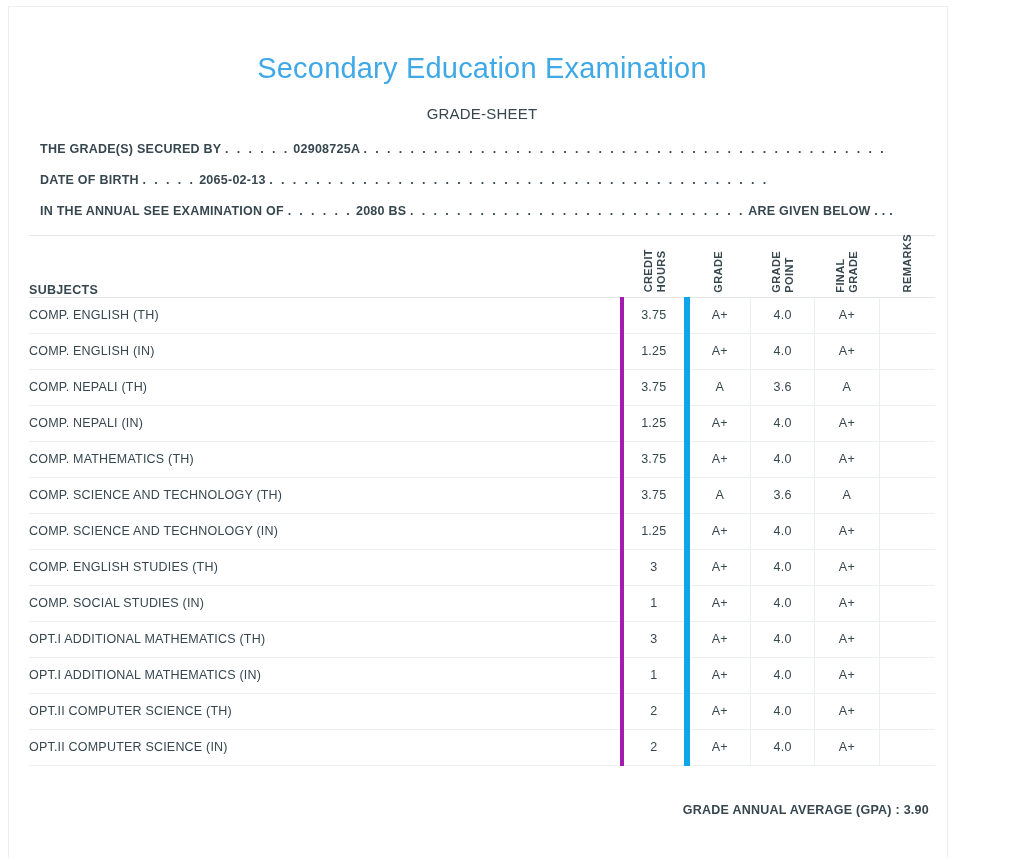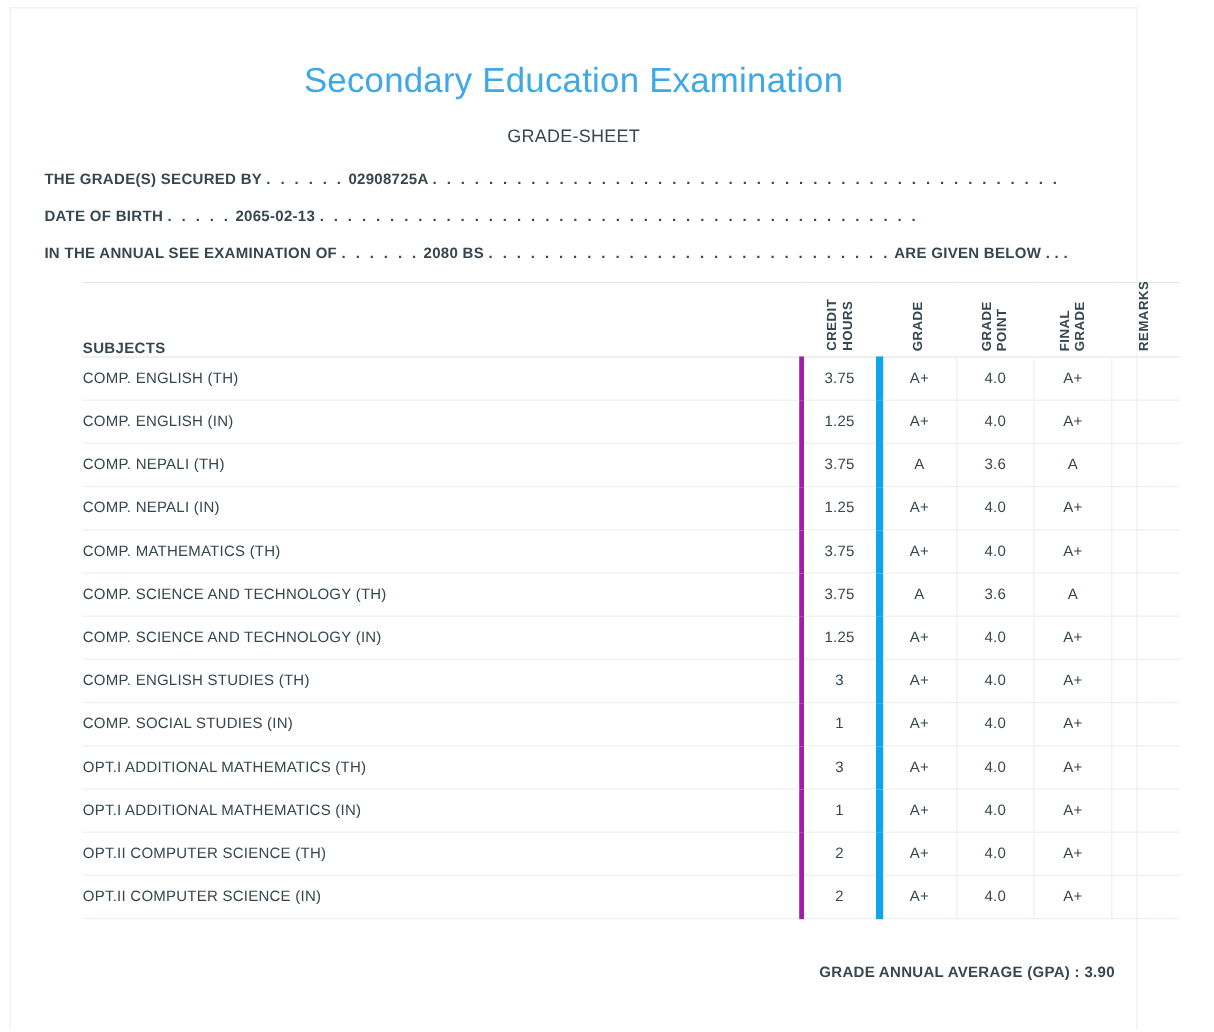--- a/index.html
+++ b/index.html
@@ -18,20 +18,21 @@
   }
   .sheet {
     position: absolute;
     left: 8px;
     top: 6px;
     width: 940px;
     height: 852px;
     background: #ffffff;
     border: 1px solid #eceff1;
     border-bottom: none;
+    padding-left: 8px;
   }
   .inner {
     padding: 0 12px;
   }
   .doc-title {
     text-align: center;
     color: #3fa9e8;
     font-size: 29px;
     font-weight: normal;
     letter-spacing: 0.2px;
@@ -40,41 +41,40 @@
   }
   .doc-subtitle {
     text-align: center;
     color: #37474f;
     font-size: 15px;
     font-weight: normal;
     margin: 19px 0 0 0;
     letter-spacing: 0.2px;
   }
   .meta-block {
-    margin: 20px 0 0 10px;
+    margin: 20px 0 0 5px;
   }
   .meta-line {
     color: #37474f;
     font-size: 12.5px;
     font-weight: bold;
     letter-spacing: 0.25px;
     padding: 0 0 0 6px;
     margin-bottom: 17px;
     white-space: nowrap;
     overflow: hidden;
   }
   .meta-line .dots {
     font-weight: bold;
     letter-spacing: 2.4px;
   }
   table.grades {
     width: 100%;
     border-collapse: collapse;
     margin-top: 11px;
-    margin-left: 48px;
   }
   table.grades col.c-sub { width: 640px; }
   table.grades col.c-ch  { width: 68px; }
   table.grades col.c-gr  { width: 68px; }
   table.grades col.c-gp  { width: 68px; }
   table.grades col.c-fg  { width: 68px; }
   table.grades col.c-rm  { width: 60px; }
 
   table.grades thead th {
     border-bottom: 1px solid #e4e7e9;

